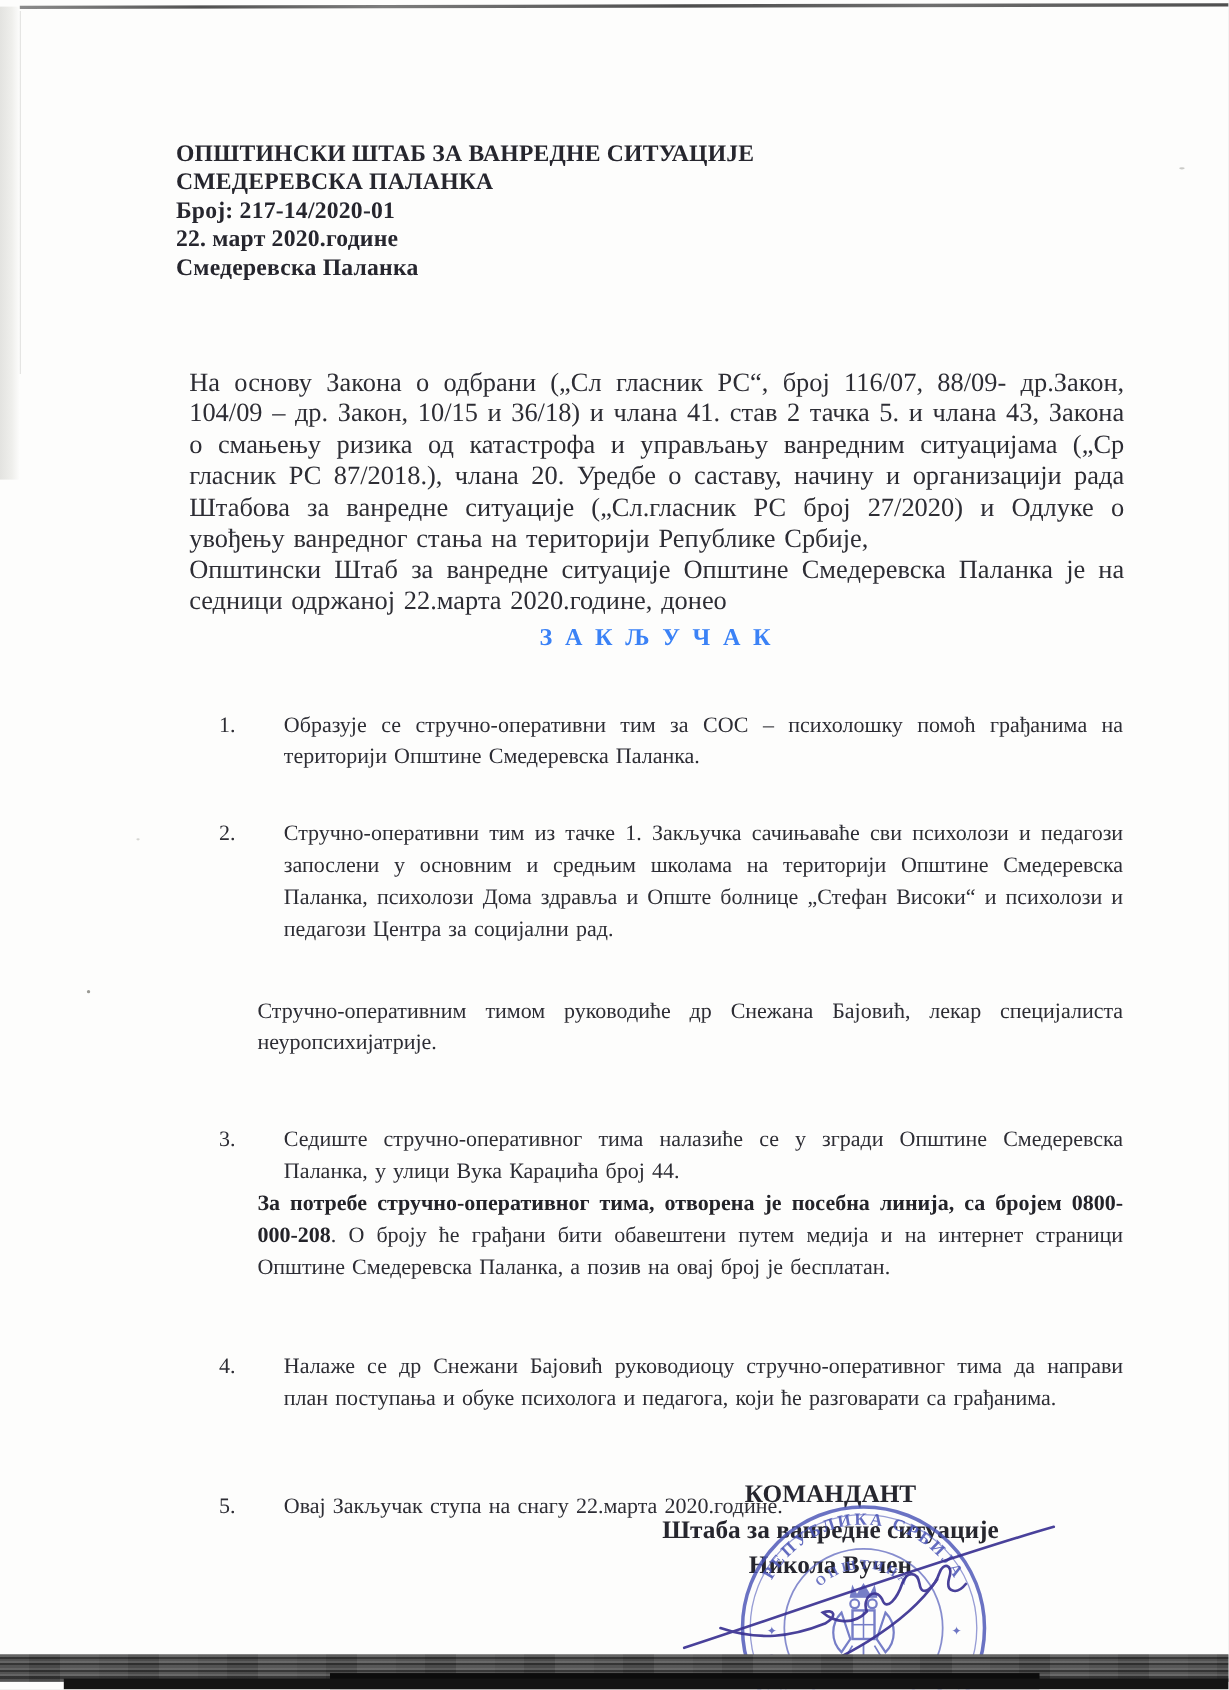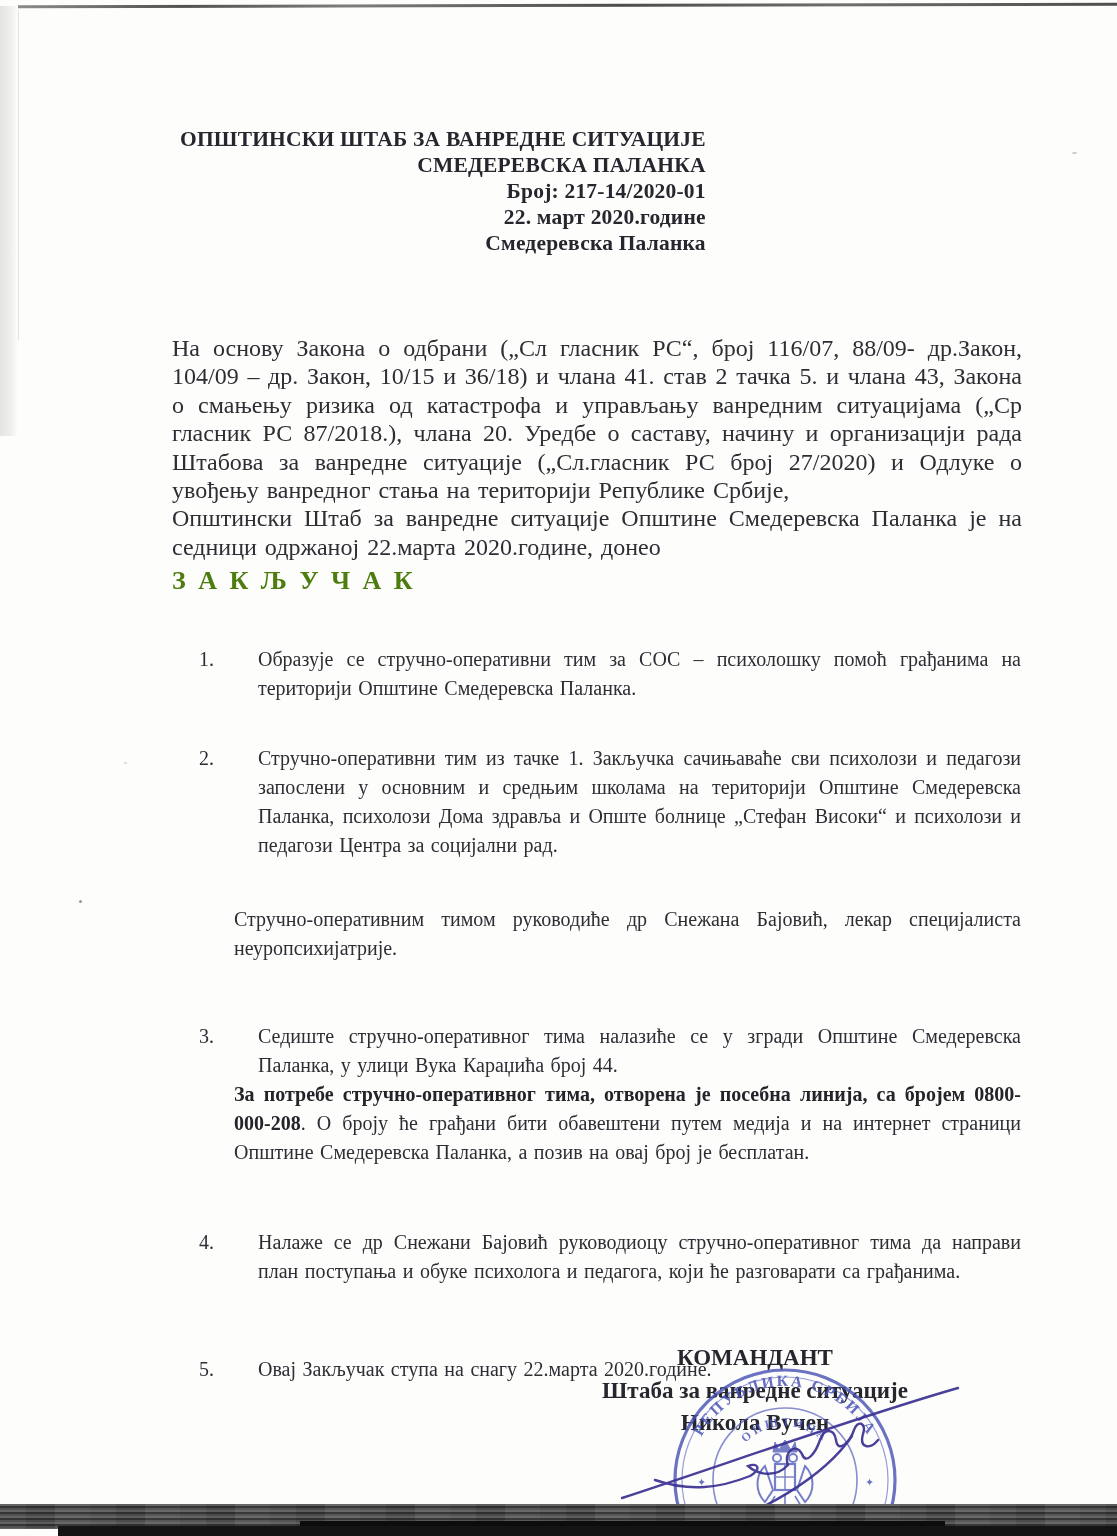--- a/index.html
+++ b/index.html
@@ -12,31 +12,31 @@
   
   .top-edge{position:absolute;top:4px;left:18px;right:0;height:3px;
     background:linear-gradient(90deg,#777 0%,#333 15%,#666 30%,#2e2e2e 55%,#555 75%,#303030 100%);
     transform:rotate(-0.12deg);opacity:.85;}
   .left-edge{position:absolute;top:6px;left:0;width:18px;height:430px;
     background:linear-gradient(90deg,#e3e3e0 0%,#efefec 60%,rgba(253,253,252,0) 100%);}
   .left-edge-line{position:absolute;top:10px;left:18px;width:1px;height:330px;background:#d7d7d4;opacity:.7;}
   .speck{position:absolute;border-radius:50%;background:#9a9a94;}
 
   
-  .doc-header{position:absolute;left:180px;top:126px;font-weight:bold;
-    font-size:21.5px;line-height:26px;letter-spacing:.2px;color:#26262e;text-align:right;}
+  .doc-header{position:absolute;left:160px;top:126px;font-weight:bold;
+    font-size:21.5px;line-height:26px;letter-spacing:.2px;color:#26262e;}
 
   
   .preamble{position:absolute;left:172px;top:318px;width:850px;
     font-size:24px;line-height:28.4px;text-align:justify;word-spacing:2px;margin-top:16px;}
   .preamble p{margin:0;}
 
   
   .doc-title{position:absolute;left:172px;top:566px;width:850px;margin:0;
-    text-align:left;font-size:26px;font-weight:bold;letter-spacing:3px;color:#4d7c0f;}
+    text-align:center;font-size:22px;font-weight:bold;letter-spacing:3px;color:#3b82f6;}
 
   
   .items{position:absolute;left:199px;top:645px;width:822px;
     font-size:20px;line-height:29px;}
   .item{display:grid;grid-template-columns:35px 1fr;align-items:start;}
   .item .num{text-align:left;}
   .item .txt{text-align:justify;word-spacing:1.5px;margin-left:24px;}
   .subpara{margin-left:35px;text-align:justify;word-spacing:1.5px;}
   .m-i2{margin-top:41px;} .m-s2{margin-top:45px;} .m-i3{margin-top:59px;}
   .m-s3{} .m-i4{margin-top:61px;} .m-i5{margin-top:69px;}

